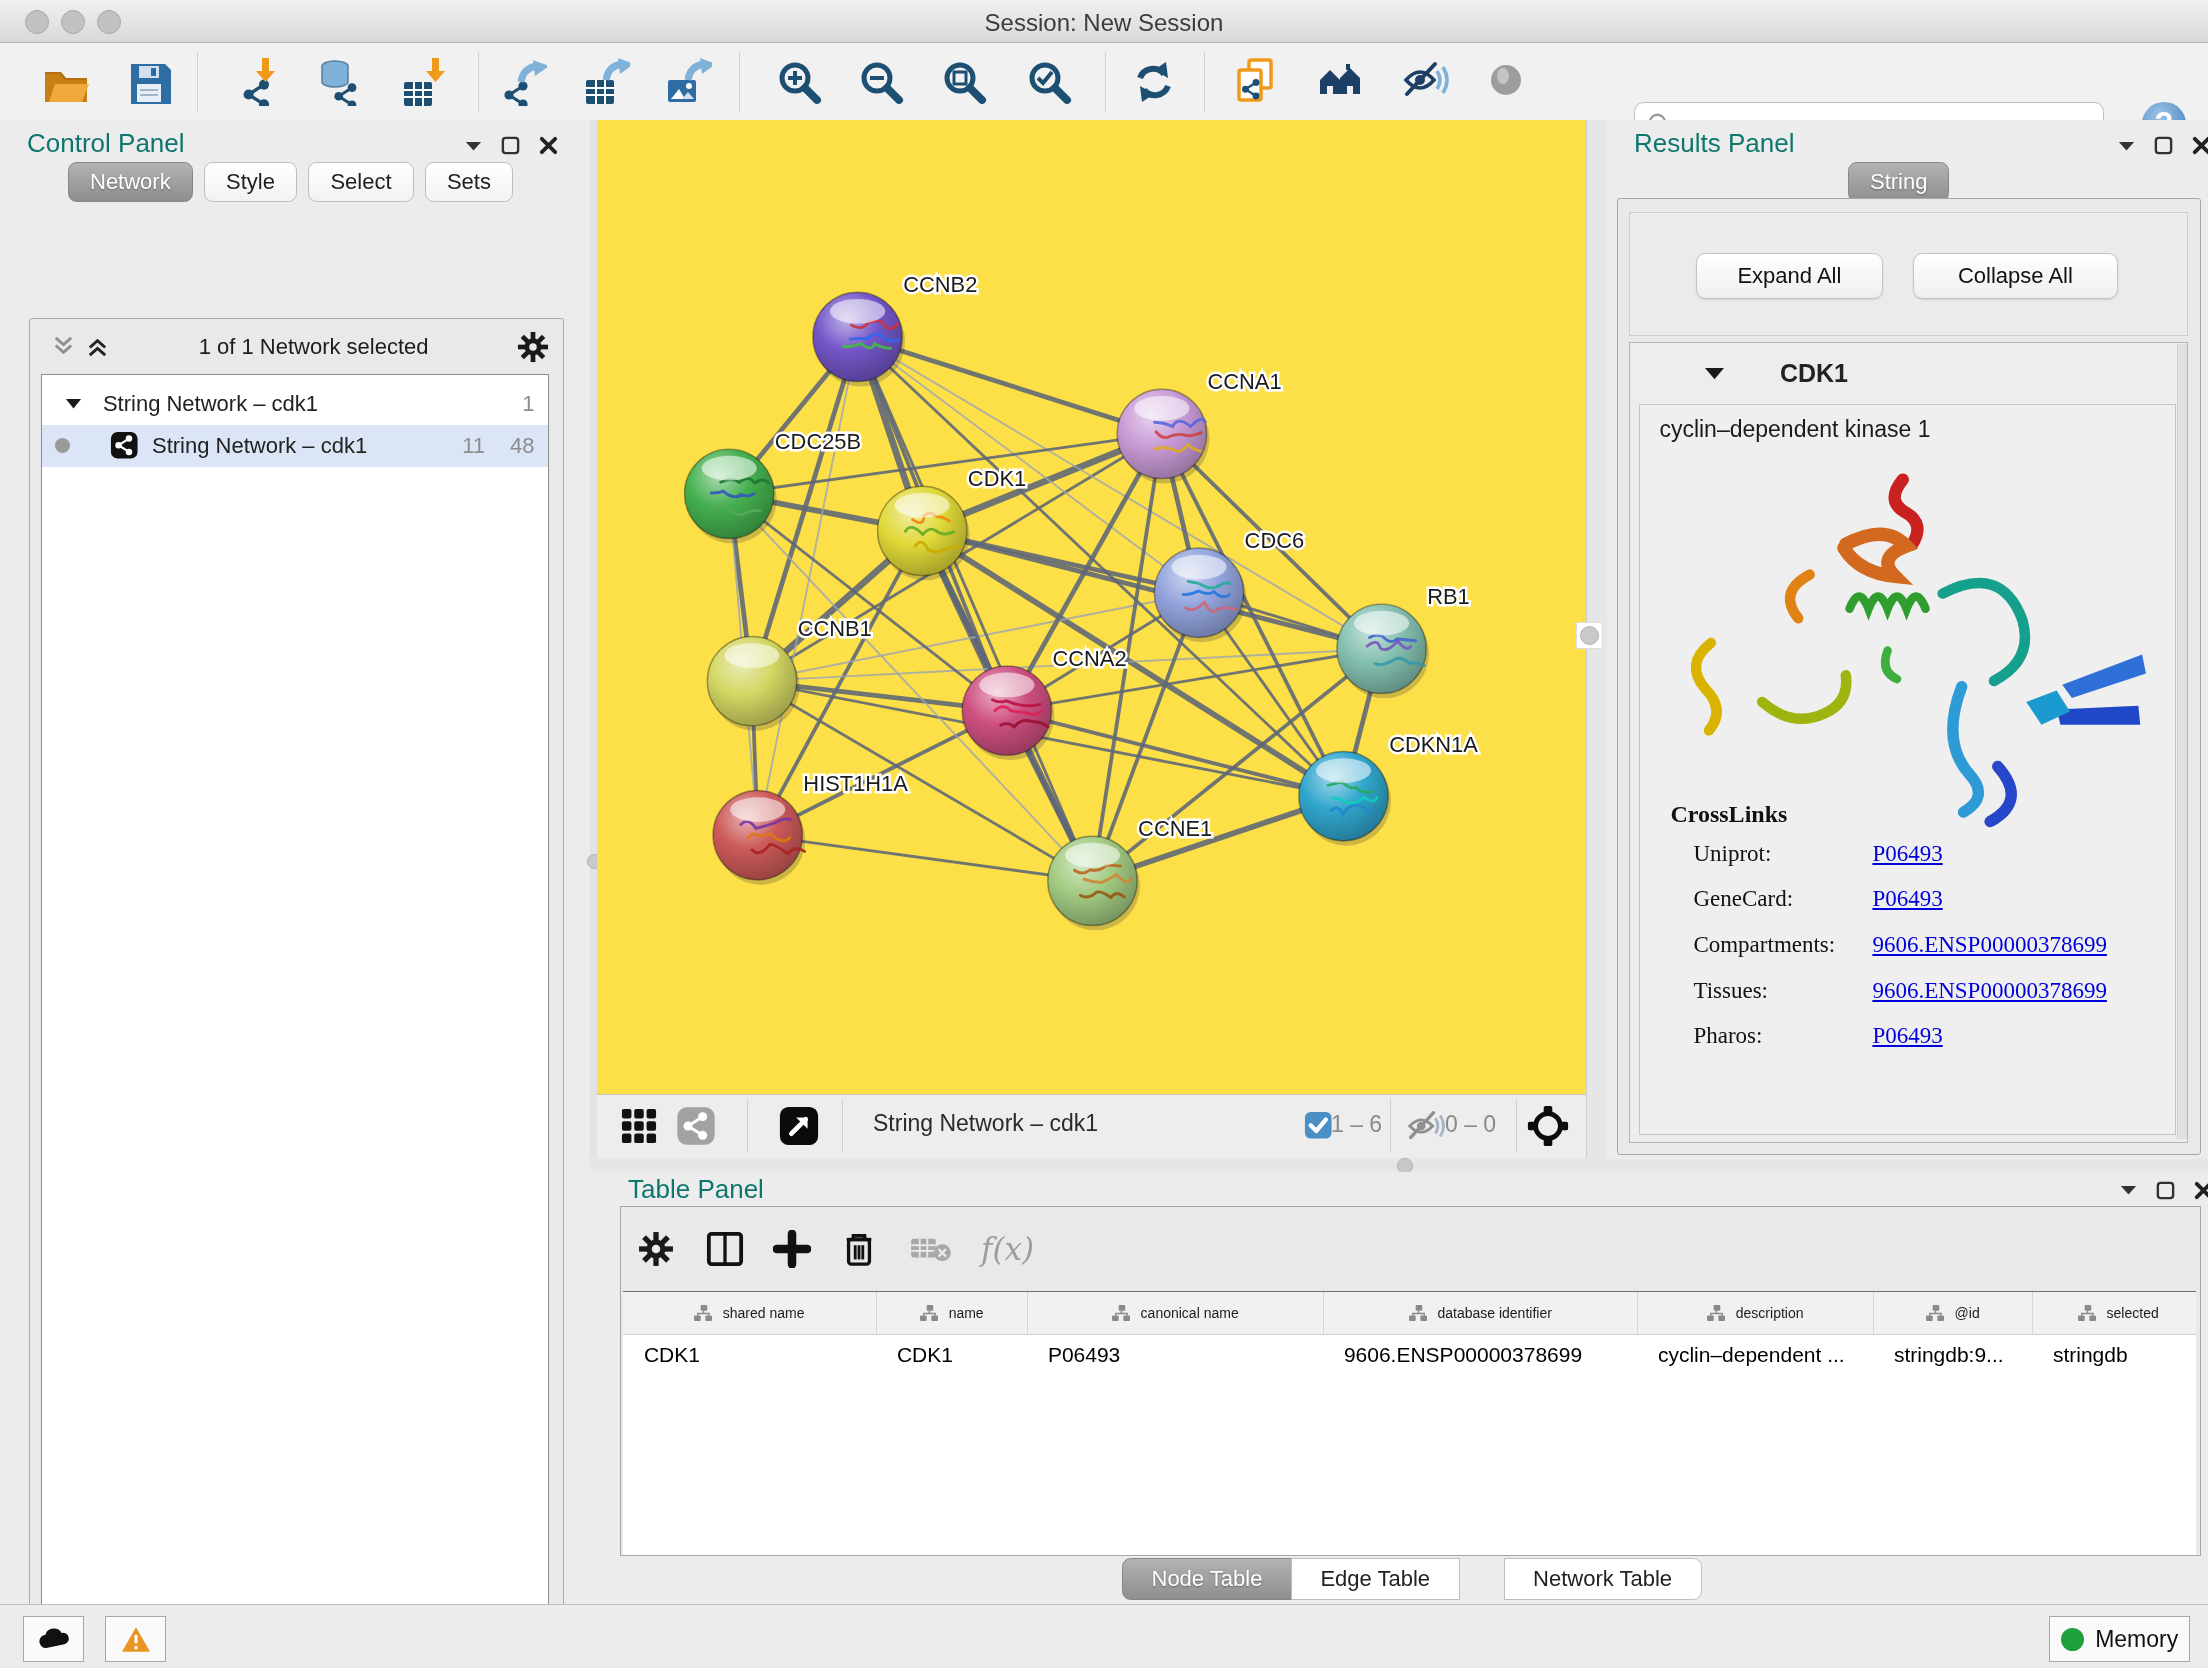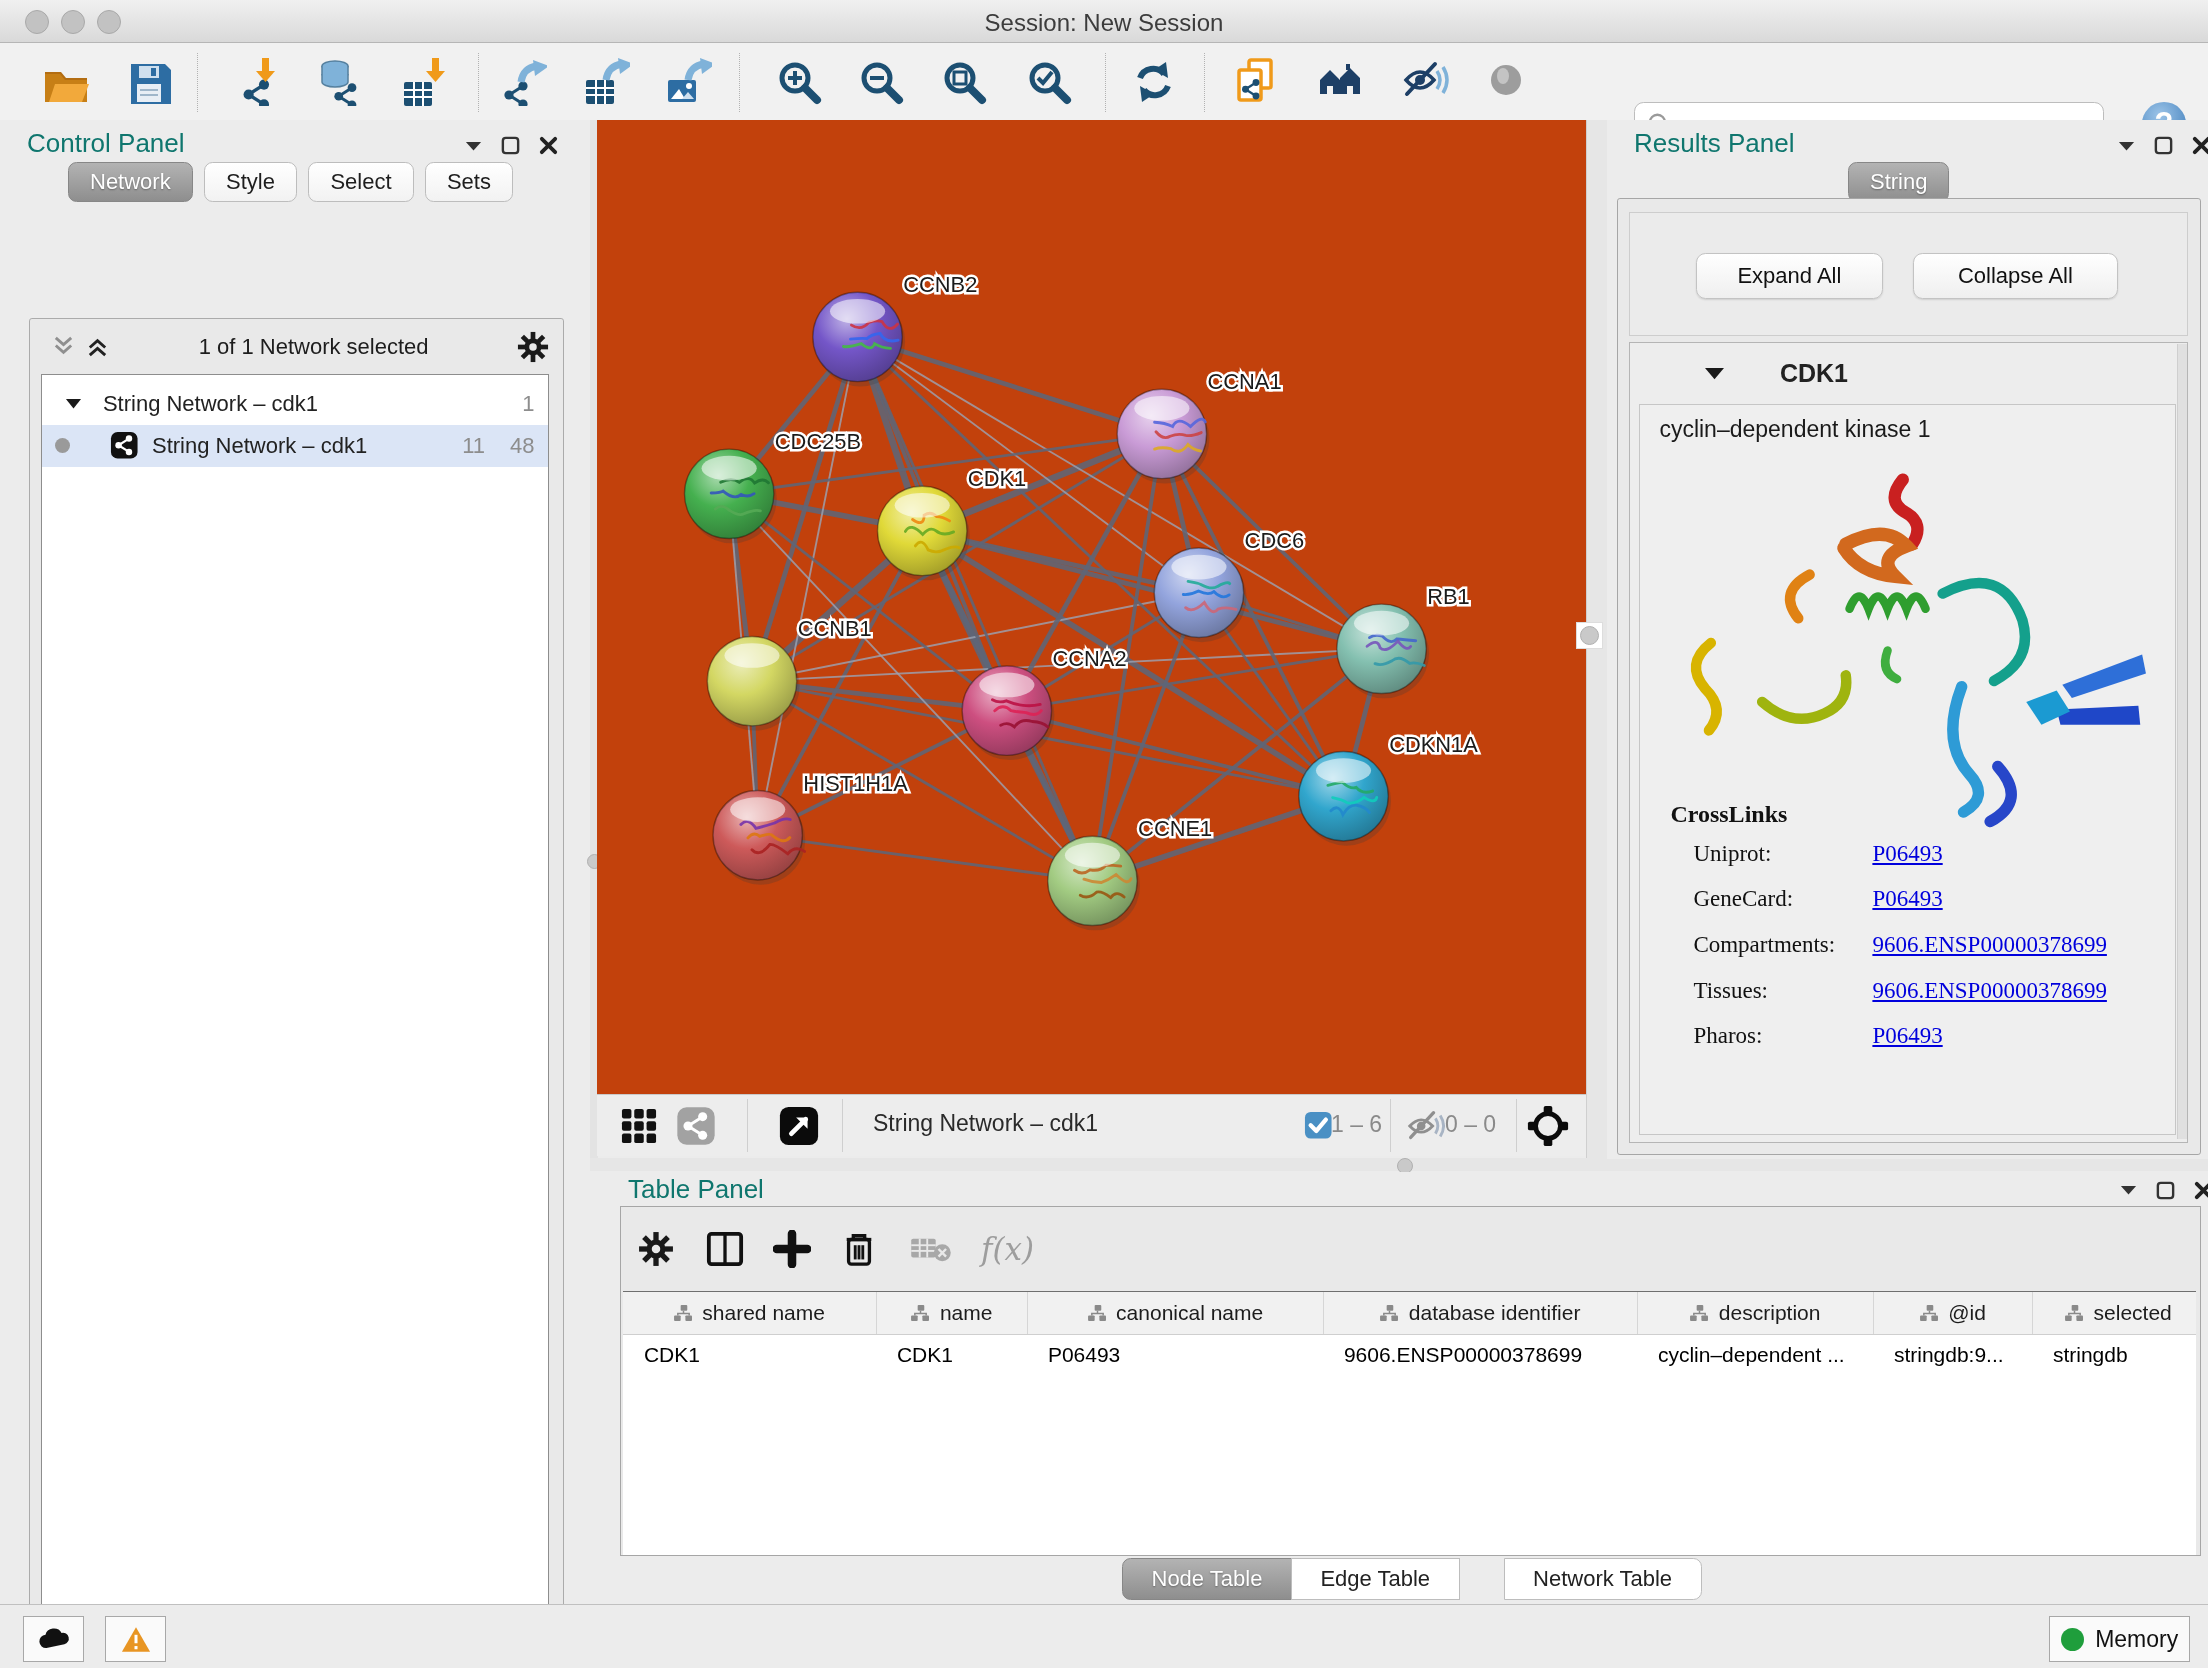--- a/index.html
+++ b/index.html
@@ -28,21 +28,21 @@
   .tab.sel{background:linear-gradient(#b3b3b3,#8e8e8e);color:#fff;border-color:#878787;text-shadow:0 1px 1.9px rgba(0,0,0,.35);}
   
   #control-panel{left:0;top:120px;width:590px;height:1484px;background:#ececec;}
   #cp-box{left:28.5px;top:198px;width:533px;height:1389px;background:#e9e9e9;border:1px solid #ababab;border-radius:2.9px;}
   #cp-header{left:0;top:0;width:100%;height:55px;display:flex;align-items:center;}
   #cp-list{left:11.4px;top:55px;width:506px;height:1324px;background:#fff;border:1.9px solid #8d8d8d;}
   .treerow{width:100%;height:42px;display:flex;align-items:center;font-size:22px;}
   .treerow.sel{background:#dbe5f6;}
   .cnt{color:#8d8d8d;}
   
-  #net-canvas{left:597px;top:120px;width:989px;height:974px;background:#c2410c;}
+  #net-canvas{left:597px;top:120px;width:989px;height:974px;background:#fde047;}
   #net-footer{left:597px;top:1094px;width:989px;height:61px;background:#ededed;border-top:1px solid #c9c9c9;}
   .fsep{top:3.8px;width:0;height:53px;border-left:1px solid #cfcfcf;position:absolute;}
   .fico{position:absolute;top:7.6px;width:46px;height:46px;display:flex;align-items:center;justify-content:center;}
   #vsplit-l{left:590px;top:120px;width:7.6px;height:1039px;background:#e3e3e3;}
   #vsplit-r{left:1586px;top:120px;width:21px;height:1039px;background:#e6e6e6;border-left:1px solid #cfcfcf;border-right:1.9px solid #b7b7b7;}
   #hsplit{left:590px;top:1158px;width:1619px;height:13.3px;background:#e6e6e6;}
   .knob{border-radius:50%;background:#c9c9c9;border:1px solid #b0b0b0;}
   
   #results-panel{left:1607px;top:120px;width:601px;height:1039px;background:#ececec;}
   #rp-box{left:9.5px;top:78px;width:582px;height:955px;background:#e9e9e9;border:1px solid #a6a6a6;border-radius:2.9px;}
@@ -55,21 +55,21 @@
   #cdk1-body{left:9.5px;top:61px;width:535px;height:729px;border:1px solid #c6c6c6;background:#efefef;overflow:hidden;}
   .xl-row{position:absolute;font-family:"Liberation Serif",serif;font-size:23px;color:#111;}
   .xl-link{font-family:"Liberation Serif",serif;font-size:23px;color:#0000dd;text-decoration:underline;}
   #rp-scroll{left:559px;top:145px;width:9.5px;height:795px;background:#e0e0e0;border-left:1px solid #cfcfcf;}
   
   #table-panel{left:590px;top:1172px;width:1619px;height:432px;background:#ececec;}
   #tp-box{left:30px;top:34px;width:1579px;height:348px;background:#e9e9e9;border:1px solid #a6a6a6;}
   #tp-toolbar{left:0;top:0;width:100%;height:84px;display:flex;align-items:center;}
   #tp-table{left:1.9px;top:84px;width:1573px;height:263px;background:#fff;border-top:1.9px solid #6f6f6f;overflow:hidden;}
   #tp-hrow{display:flex;height:42px;background:#f1f1f1;border-bottom:1px solid #cfcfcf;}
-  .th{display:flex;align-items:center;justify-content:center;gap:9.5px;font-size:21px;color:#1c1c1c;border-left:1px solid #d6d6d6;box-sizing:border-box;flex:none;}
+  .th{display:flex;align-items:center;justify-content:center;gap:9.5px;font-size:14px;color:#1c1c1c;border-left:1px solid #d6d6d6;box-sizing:border-box;flex:none;}
   .th:first-child{border-left:none;}
   #tp-drow{display:flex;height:40px;background:#fff;}
   .td{display:flex;align-items:center;font-size:21px;color:#000;padding-left:21px;box-sizing:border-box;flex:none;}
   #tp-tabs{left:533px;top:386px;display:flex;}
   .btab{height:40px;border:1px solid #bdbdbd;background:#fff;font-size:22px;display:flex;align-items:center;justify-content:center;padding:0 28.5px;margin-left:-1px;}
   .btab.first{border-radius:8.6px 0 0 8.6px;text-align:center;}
   .btab.last{border-radius:0 8.6px 8.6px 0;margin-left:44px;}
   .btab.sel{background:linear-gradient(#b3b3b3,#8e8e8e);color:#fff;border-color:#878787;text-shadow:0 1px 1.9px rgba(0,0,0,.35);}
   
   #status-bar{left:0;top:1604px;width:2208px;height:65px;background:#ececec;border-top:1.9px solid #c0c0c0;}

